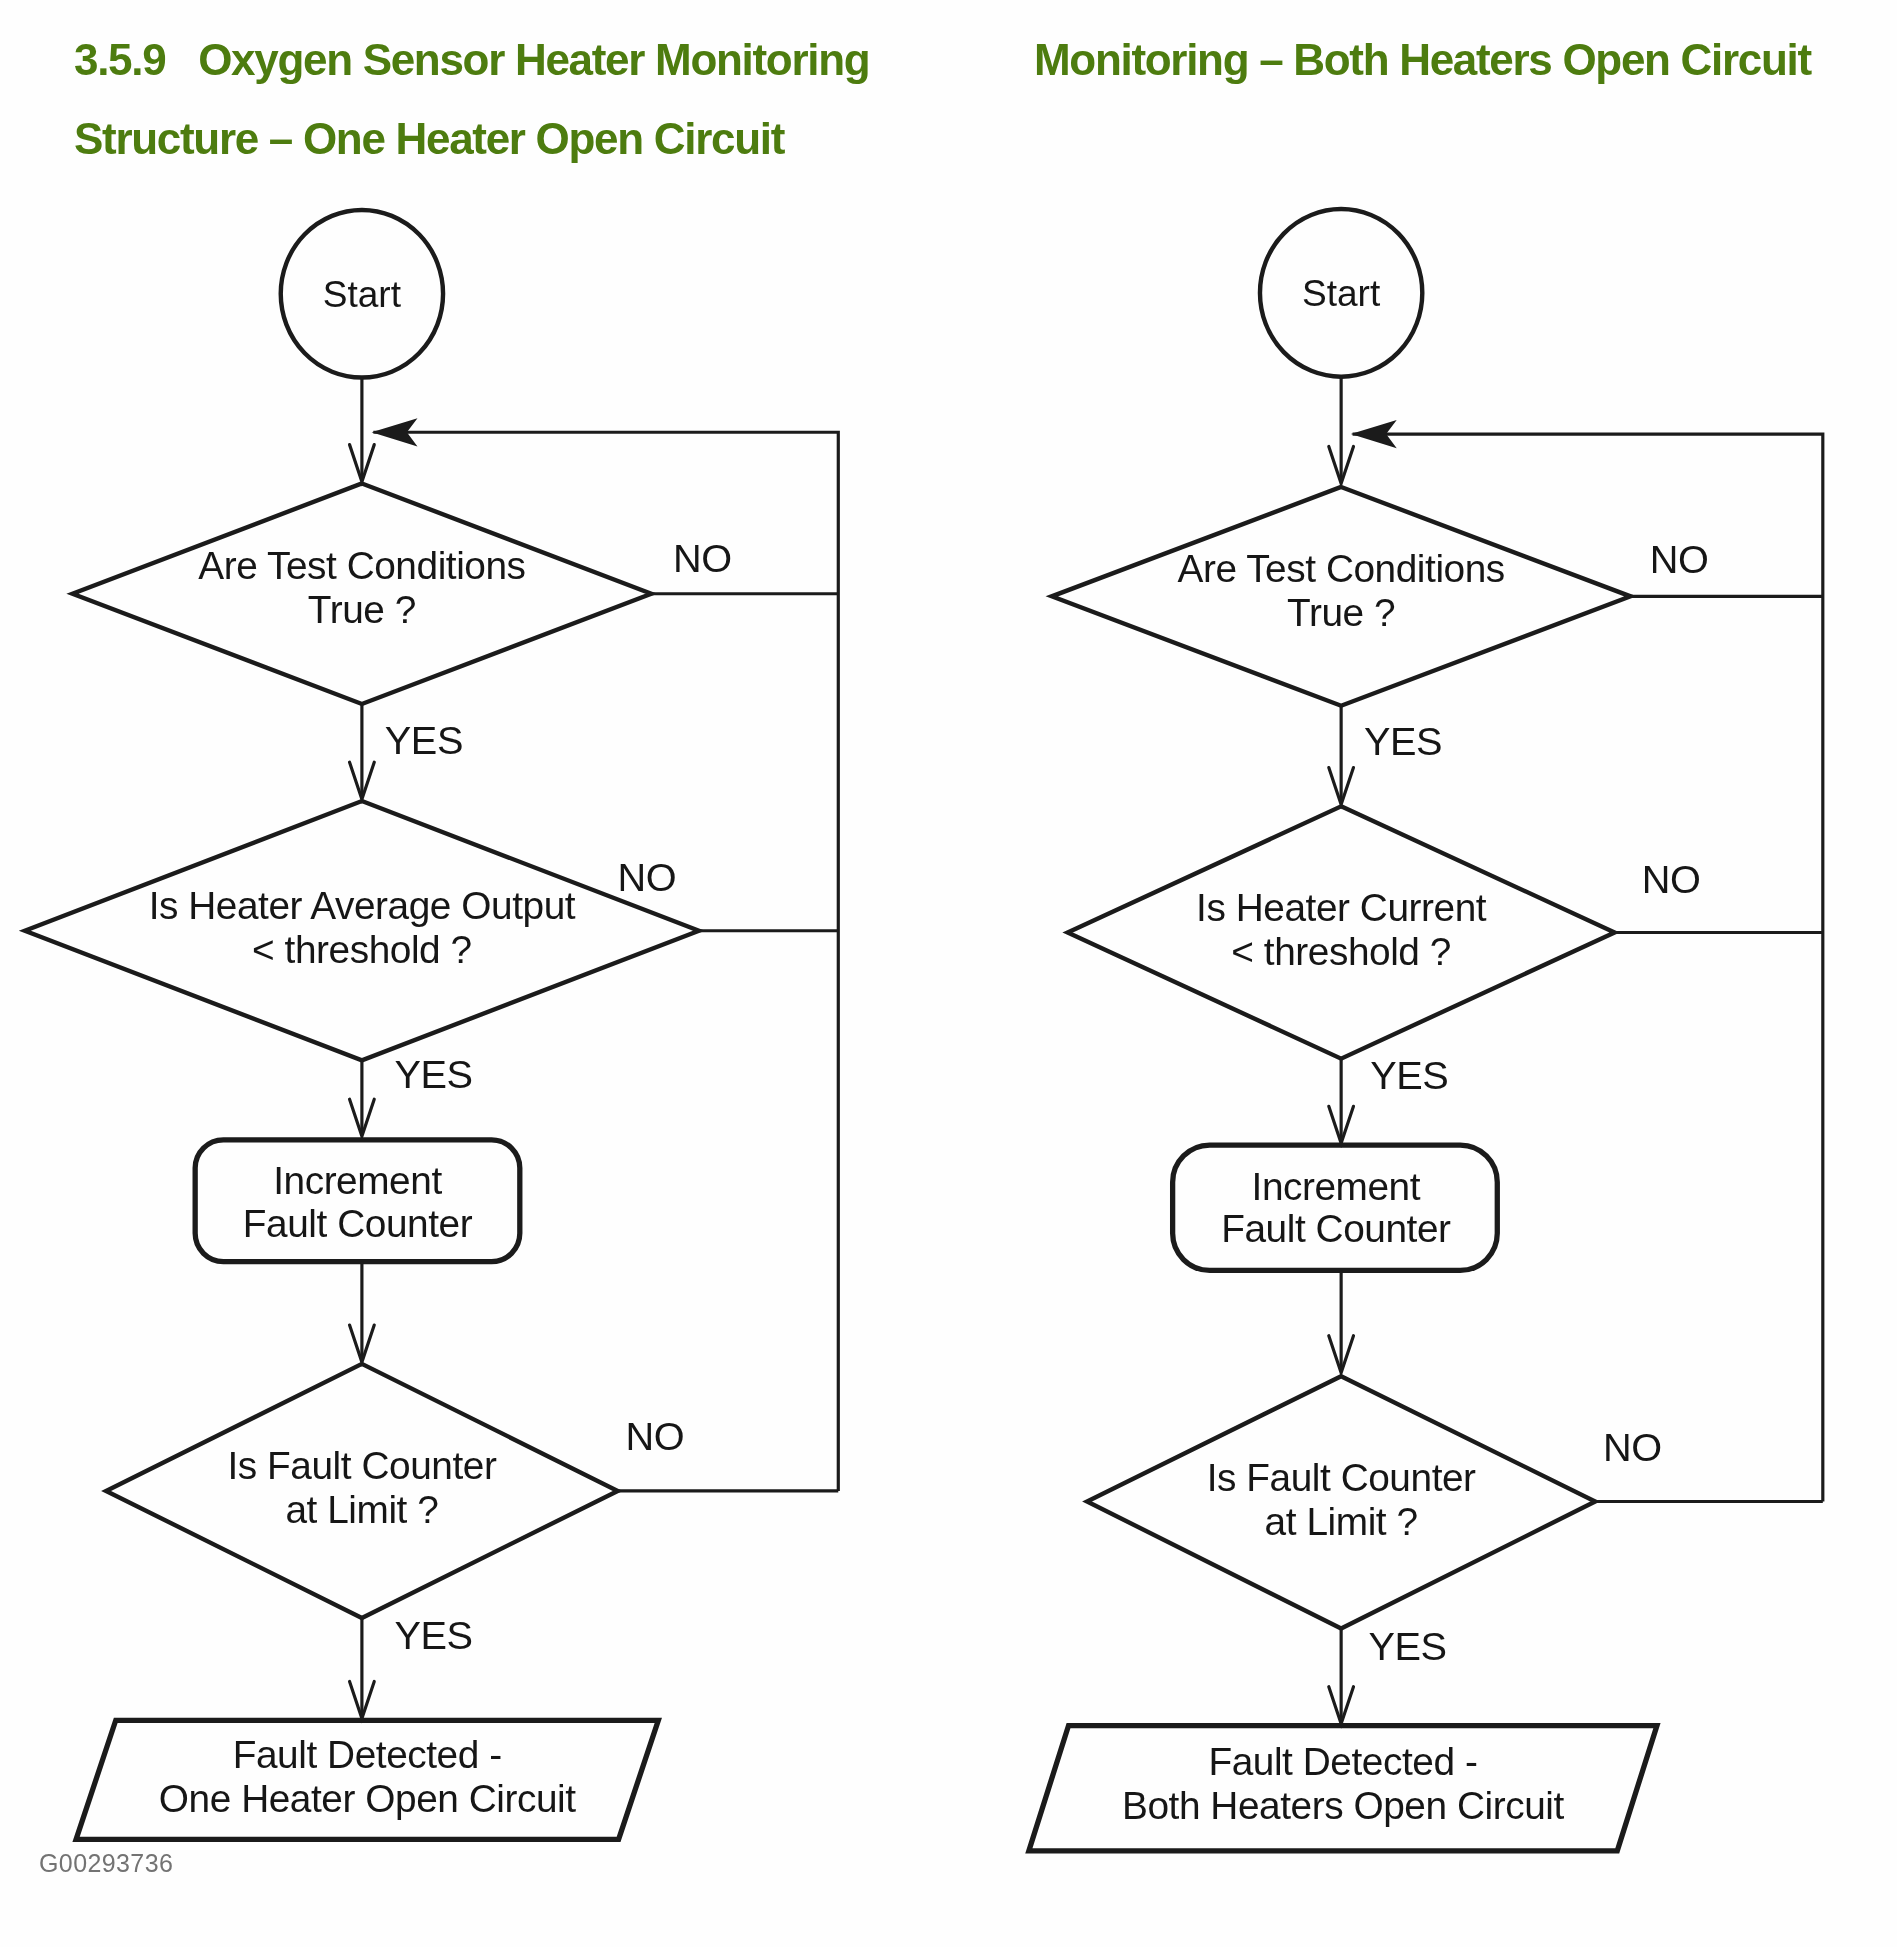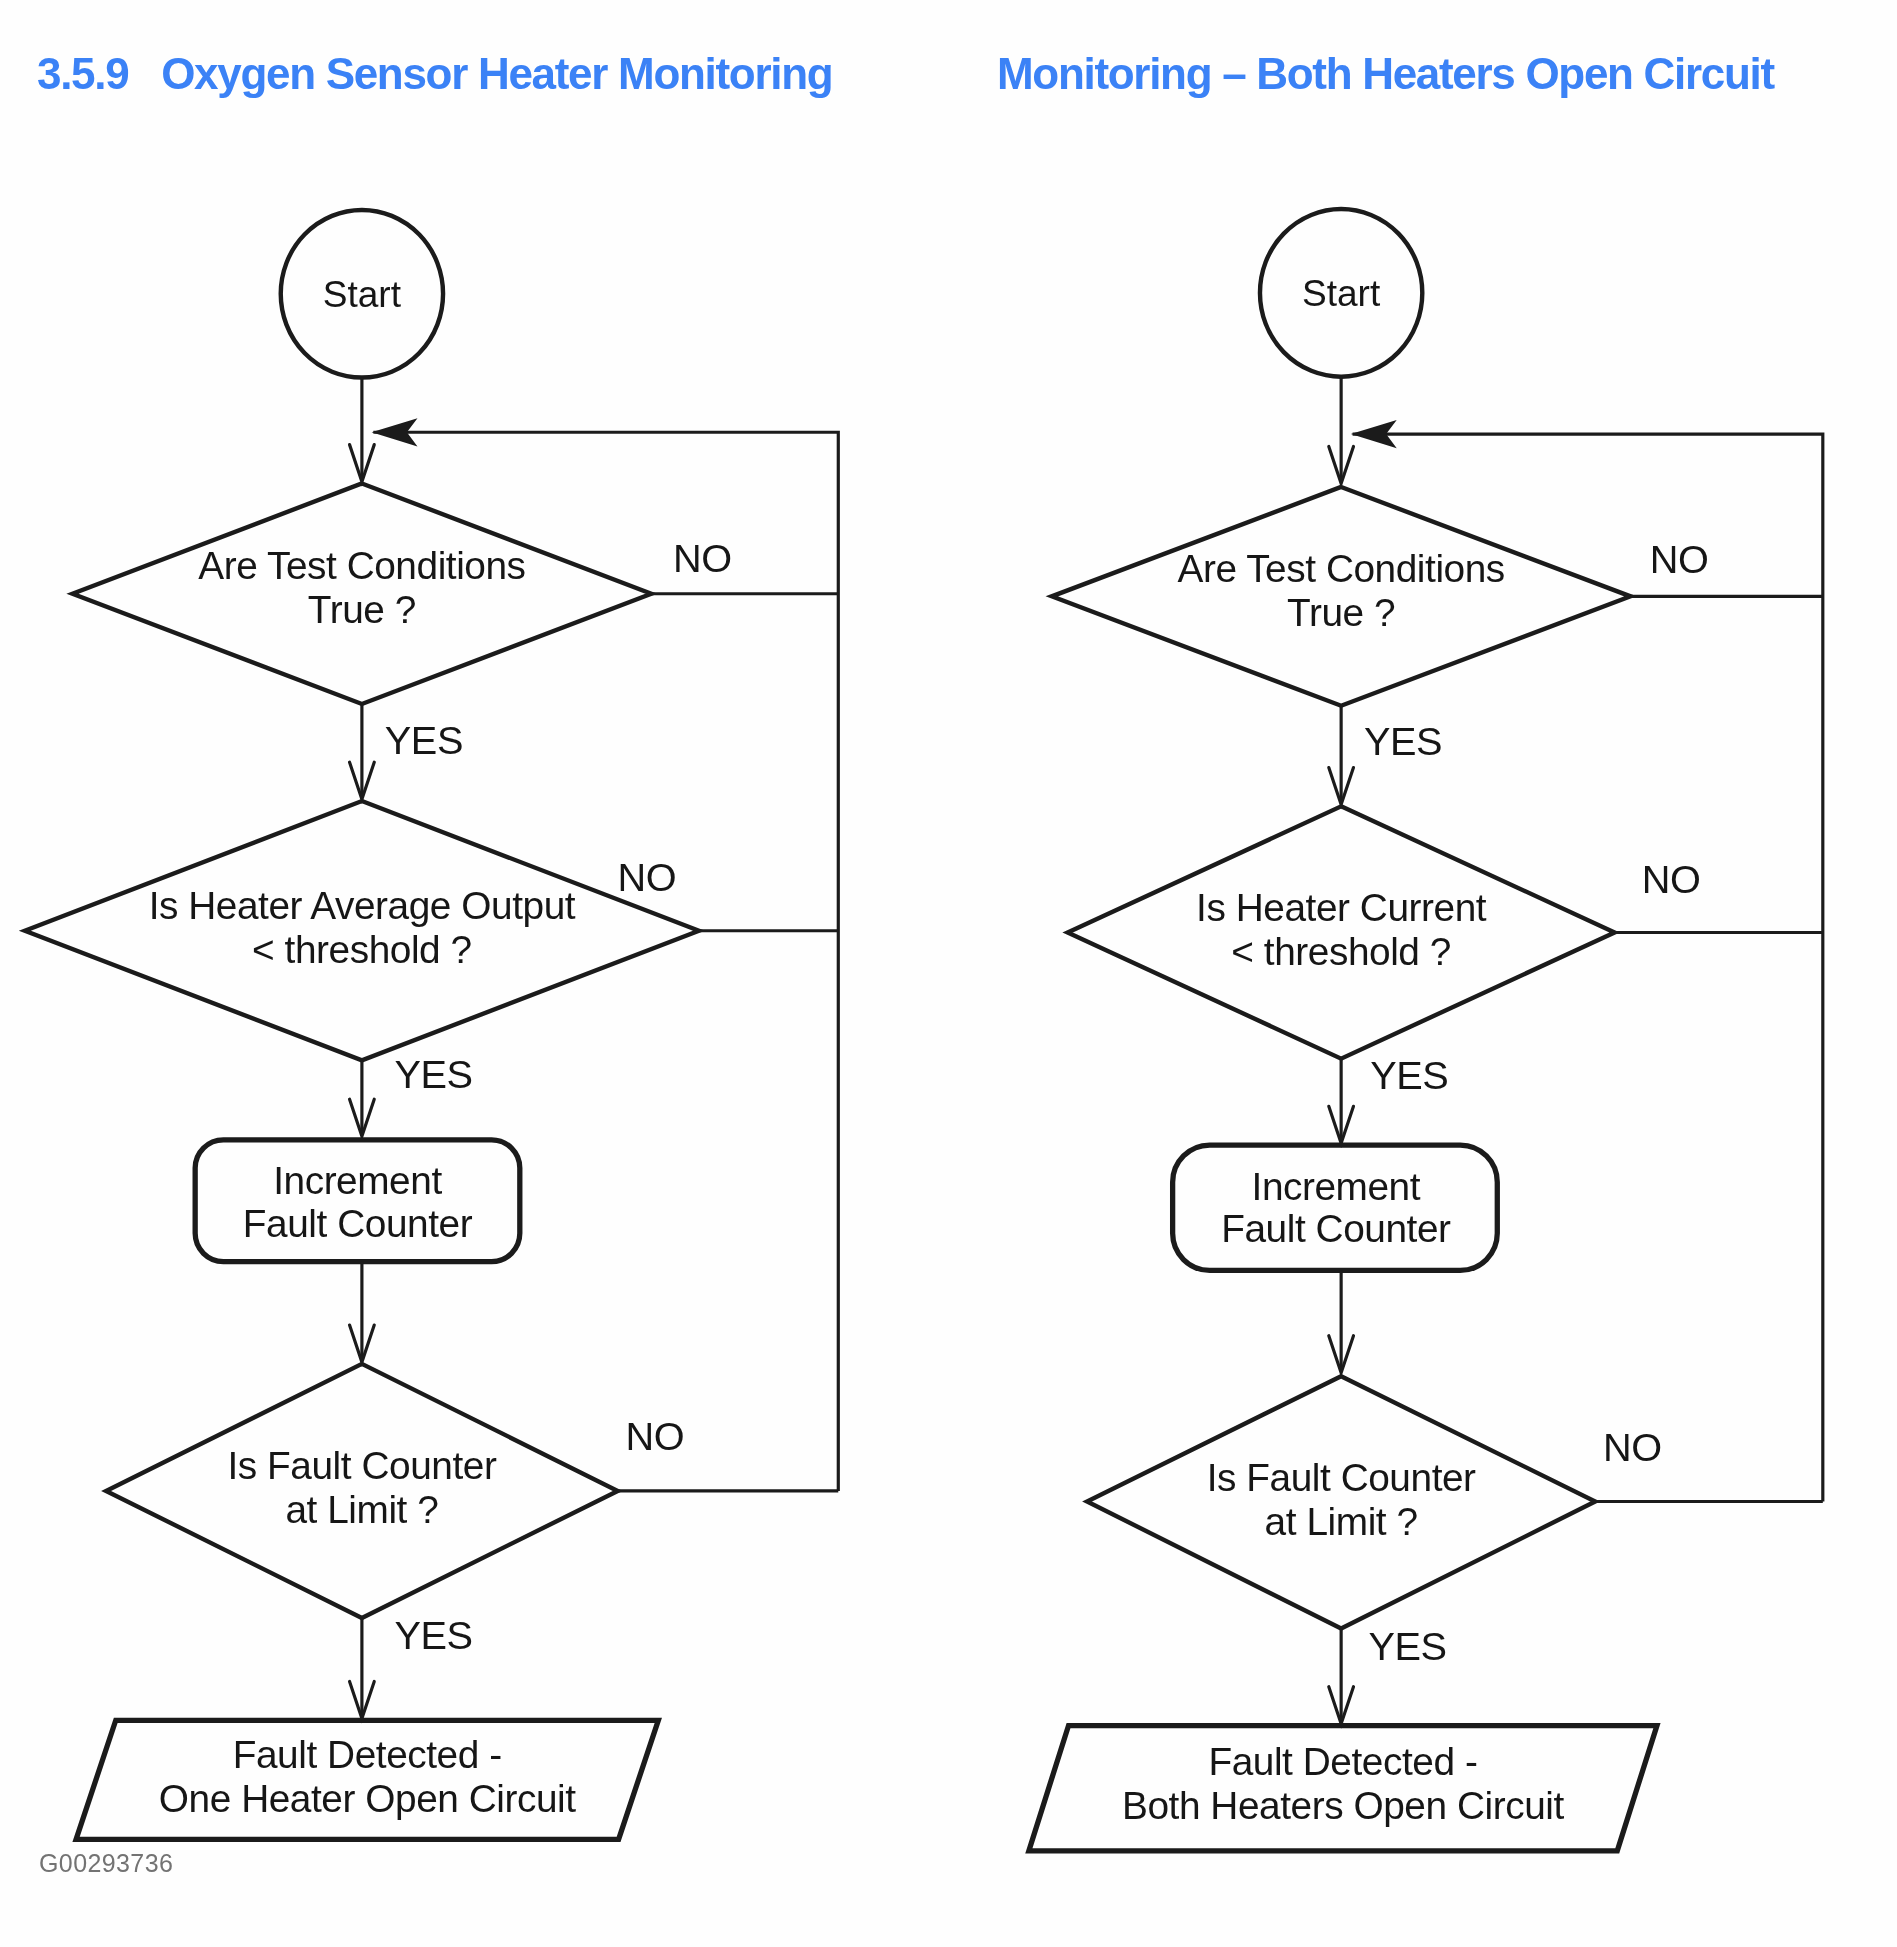--- a/index.html
+++ b/index.html
@@ -17,26 +17,27 @@
   }
   .page {
     position: absolute;
     left: 0; top: 0;
     width: 1898px;
     height: 1947px;
     background: #fefefe;
   }
   .section-title {
     position: absolute;
-    top: 34px;
+    top: 20px;
     font-weight: bold;
     font-size: 44px;
     letter-spacing: -1.3px;
     line-height: 79px;
-    color: #3b82f6;
+    color: #4d7c0f;
+    margin-left: 37px;
   }
   .section-title .t-line {
     white-space: pre;
   }
   #title-left { left: 37px; width: 918px; }
   #title-right { left: 997px; width: 891px; }
   svg.flow {
     position: absolute;
     left: 0; top: 0;
   }
@@ -93,20 +94,21 @@
     color: #737373;
   }
 </style>
 </head>
 <body>
 
 <div class="page">
 
   <div class="section-title" id="title-left">
     <div class="t-line">3.5.9   Oxygen Sensor Heater Monitoring</div>
+    <div class="t-line">Structure – One Heater Open Circuit</div>
   </div>
 
   <div class="section-title" id="title-right">
     <div class="t-line">Monitoring – Both Heaters Open Circuit</div>
   </div>
 
   <svg class="flow" width="1898" height="1947" viewBox="0 0 2151 2207">
 
     <g>
 

